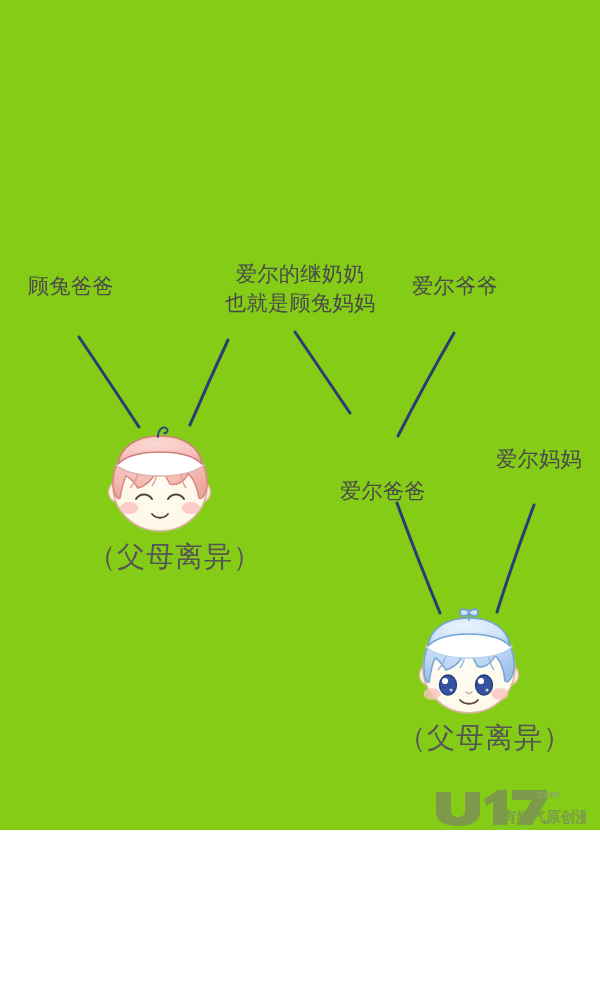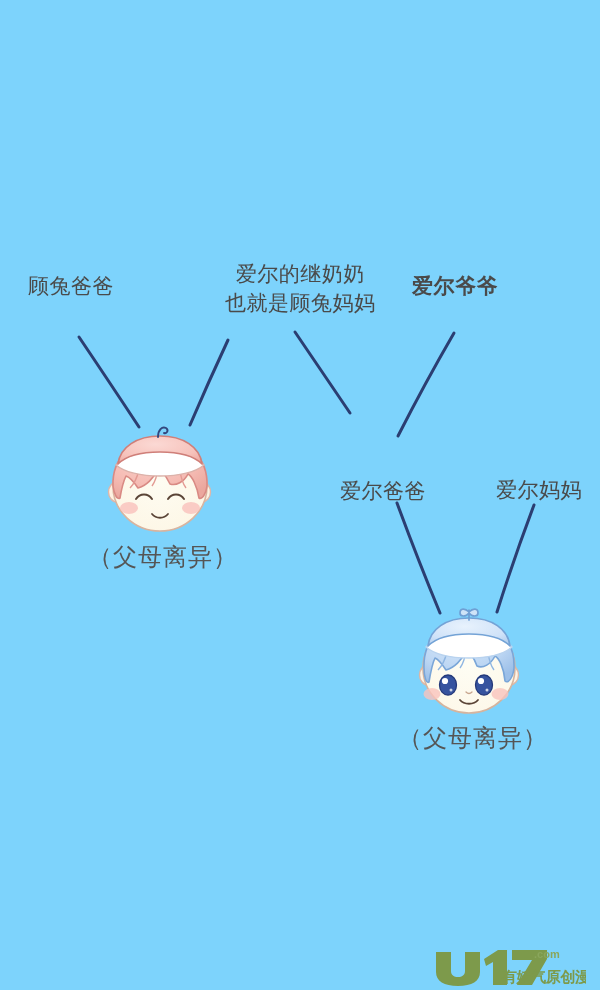--- a/index.html
+++ b/index.html
@@ -4,43 +4,43 @@
 <title>Family Relationship Chart</title>
 <style>
   html, body {
     margin: 0;
     padding: 0;
     background: #ffffff;
   }
   #page {
     position: relative;
     width: 600px;
-    height: 990px;
-    background: #7dd3fc;
+    height: 830px;
+    background: #84cc16;
     overflow: hidden;
     font-family: "Liberation Sans", "DejaVu Sans", sans-serif;
   }
 
   
   .label {
     position: absolute;
     color: #4a4a4a;
     font-size: 21px;
     line-height: 28px;
     letter-spacing: 0.5px;
     white-space: nowrap;
     text-align: center;
     font-weight: 400;
   }
   .label.two-line { line-height: 29px; margin-left: 36px; }
 
   .note {
     position: absolute;
     color: #555555;
-    font-size: 24px;
+    font-size: 28px;
     line-height: 30px;
     letter-spacing: 1px;
     white-space: nowrap;
     text-align: left;
   }
 
   
   #connectors {
     position: absolute;
     left: 0; top: 0;
@@ -84,25 +84,25 @@
     </g>
   </svg>
 
   <div class="label" style="left:28px; top:272px;">顾兔爸爸</div>
 
   <div class="label two-line" style="left:189px; top:259px; text-align:center;">
     <div>爱尔的继奶奶</div>
     <div>也就是顾兔妈妈</div>
   </div>
 
-  <div class="label" style="left:412px; top:272px;font-weight:bold;">爱尔爷爷</div>
+  <div class="label" style="left:412px; top:272px;">爱尔爷爷</div>
 
   <div class="label" style="left:340px; top:460px;margin-top:17px;">爱尔爸爸</div>
 
-  <div class="label" style="left:496px; top:476px;">爱尔妈妈</div>
+  <div class="label" style="left:496px; top:447px;font-family:Liberation Mono, monospace;">爱尔妈妈</div>
 
   <div class="character" style="left:96px; top:424px; width:128px; height:116px;">
     <svg viewBox="0 0 128 116" width="128" height="116" xmlns="http://www.w3.org/2000/svg">
       <defs>
         <radialGradient id="gtHatG" cx="45%" cy="30%" r="75%">
           <stop offset="0%" stop-color="#fbd9d4"></stop>
           <stop offset="70%" stop-color="#f6c2bb"></stop>
           <stop offset="100%" stop-color="#efada5"></stop>
         </radialGradient>
         <radialGradient id="gtHairG" cx="40%" cy="25%" r="80%">

